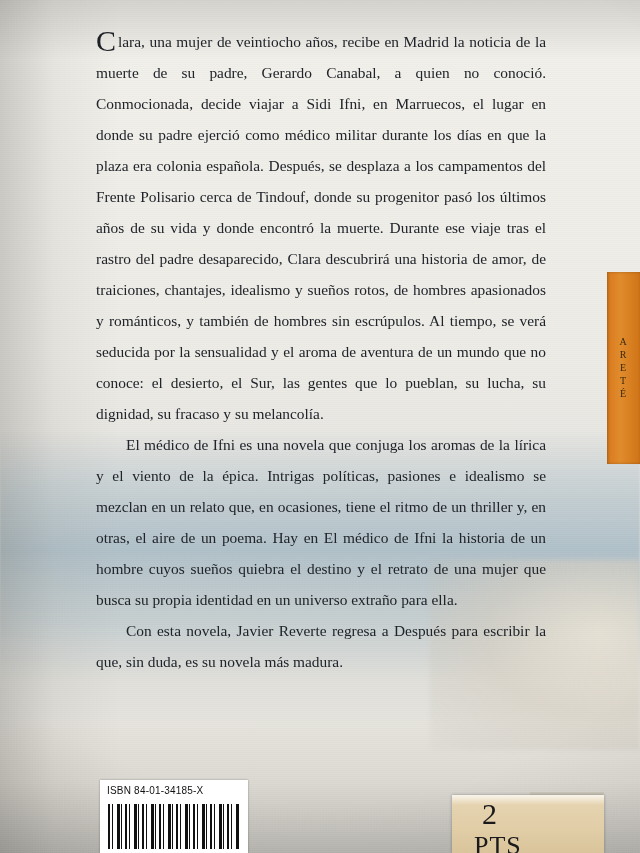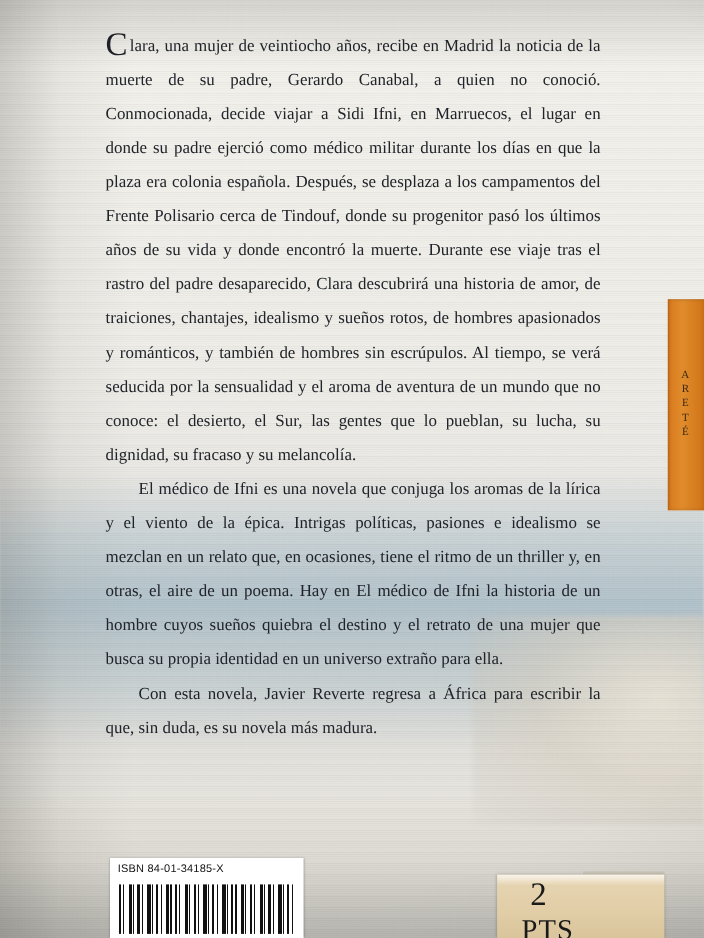--- a/index.html
+++ b/index.html
@@ -134,21 +134,21 @@
     color: #3a2a10;
     font-family: "Liberation Serif", serif;
     white-space: nowrap;
   }
 
   
   .isbn-box {
     position: absolute;
     left: 100px;
     top: 780px;
-    width: 176px;
+    width: 148px;
     height: 73px;
     background: #ffffff;
     box-shadow: 0 0 2px rgba(0,0,0,0.35);
   }
   .isbn-box .isbn-text {
     position: absolute;
     left: 7px;
     top: 5px;
     font-family: "Liberation Sans", sans-serif;
     font-size: 10px;
@@ -227,21 +227,21 @@
   <div class="bg-dune"></div>
   <div class="bg-shadow-top"></div>
   <div class="bg-shadow-left"></div>
   <div class="bg-shadow-bottom"></div>
   <div class="bg-vignette"></div>
   <div class="bg-grain"></div>
 
   <div class="blurb">
     <p class="first"><span class="dropcap">C</span><span>lara, una mujer de veintiocho años, recibe en Madrid la noticia de la muerte de su padre, Gerardo Canabal, a quien no conoció. Conmocionada, decide viajar a Sidi Ifni, en Marruecos, el lugar en donde su padre ejerció como médico militar durante los días en que la plaza era colonia española. Después, se desplaza a los campamentos del Frente Polisario cerca de Tindouf, donde su progenitor pasó los últimos años de su vida y donde encontró la muerte. Durante ese viaje tras el rastro del padre desaparecido, Clara descubrirá una historia de amor, de traiciones, chantajes, idealismo y sueños rotos, de hombres apasionados y románticos, y también de hombres sin escrúpulos. Al tiempo, se verá seducida por la sensualidad y el aroma de aventura de un mundo que no conoce: el desierto, el Sur, las gentes que lo pueblan, su lucha, su dignidad, su fracaso y su melancolía.</span></p>
     <p>El médico de Ifni es una novela que conjuga los aromas de la lírica y el viento de la épica. Intrigas políticas, pasiones e idealismo se mezclan en un relato que, en ocasiones, tiene el ritmo de un thriller y, en otras, el aire de un poema. Hay en El médico de Ifni la historia de un hombre cuyos sueños quiebra el destino y el retrato de una mujer que busca su propia identidad en un universo extraño para ella.</p>
-    <p>Con esta novela, Javier Reverte regresa a África para escribir la que, sin duda, es su novela más madura.</p>
+    <p>Con esta novela, Javier Reverte regresa a Después para escribir la que, sin duda, es su novela más madura.</p>
   </div>
 
   <div class="spine-tab">
     <span class="label">areté</span>
   </div>
 
   <div class="isbn-box">
     <div class="isbn-text">ISBN 84-01-34185-X</div>
     <div class="barcode"></div>
   </div>

